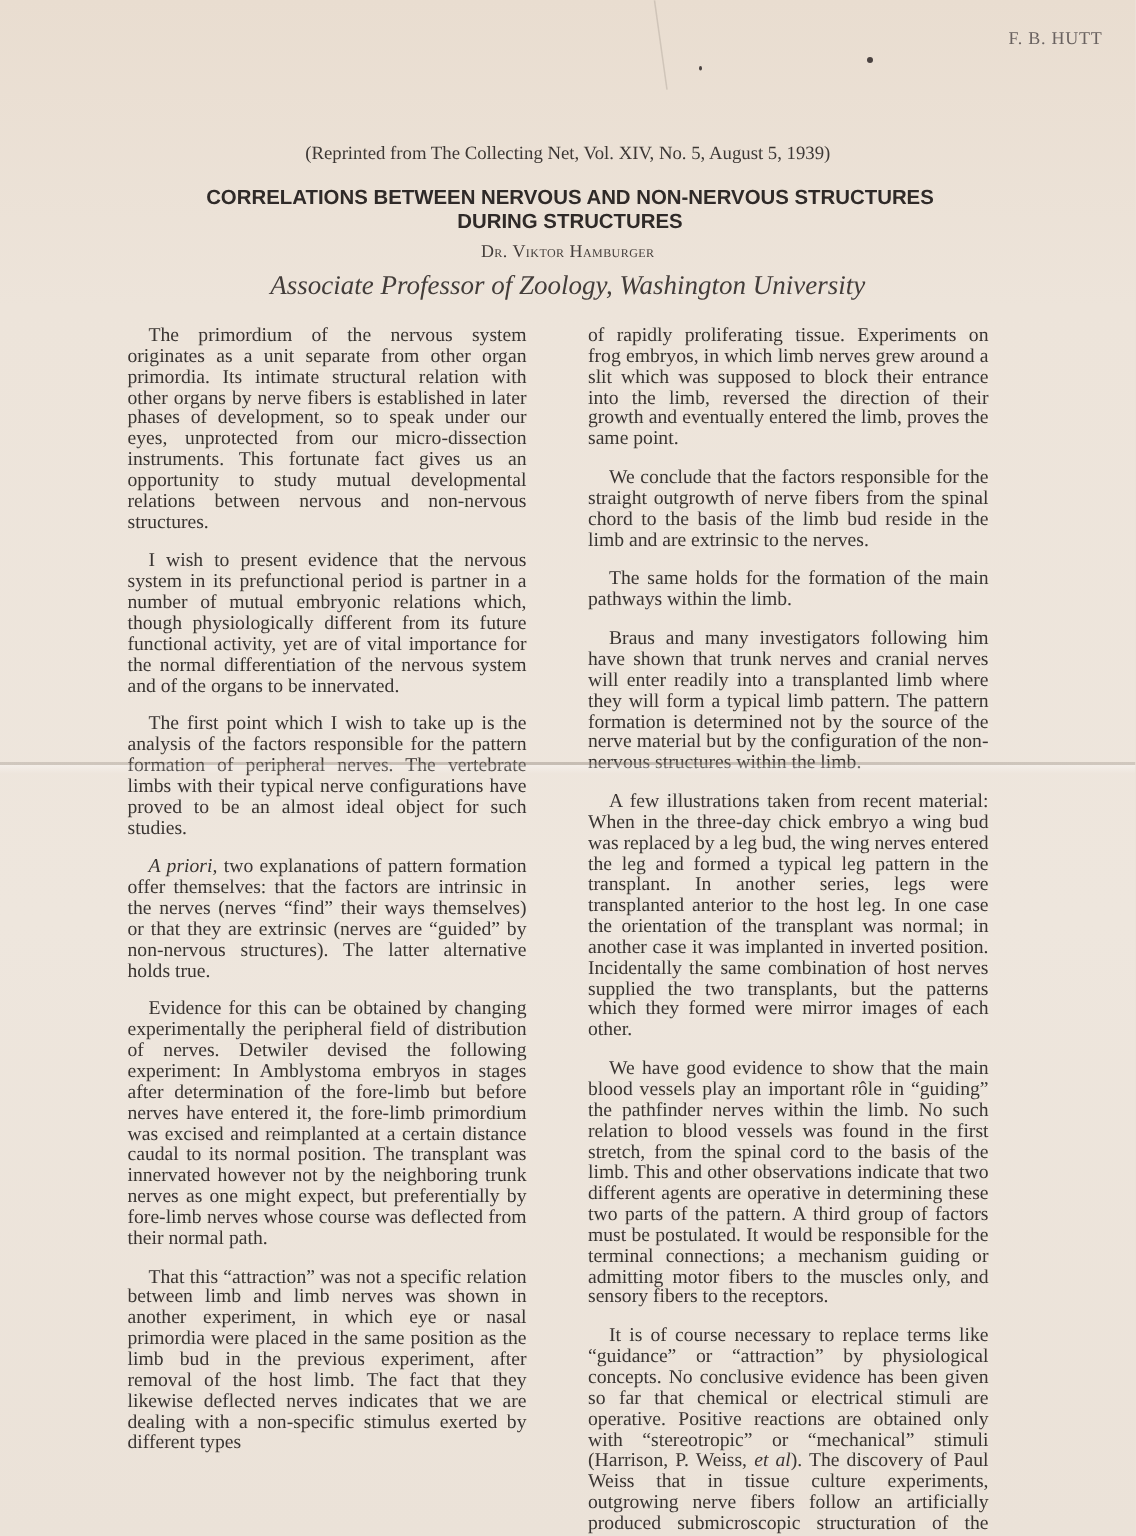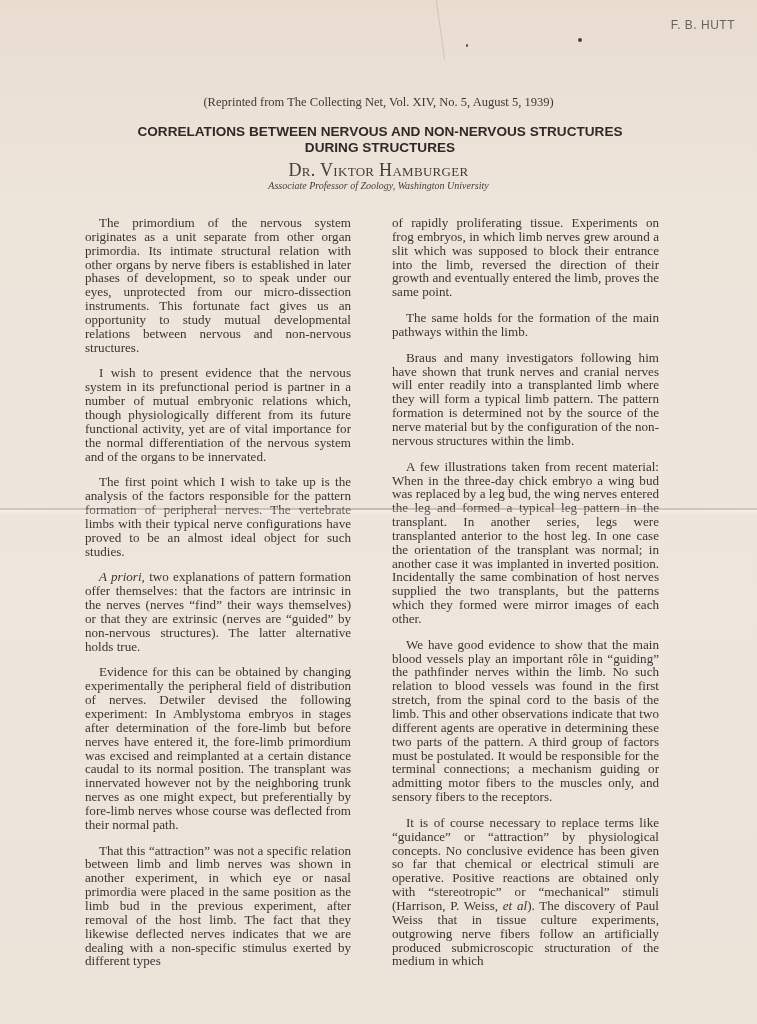--- a/index.html
+++ b/index.html
@@ -9,40 +9,40 @@
     position: relative;
     font-family: "Liberation Serif", "DejaVu Serif", serif;
     color: #3a3532;
   }
   .page {
     position: absolute; left: 0; top: 0; width: 757px; height: 1024px;
     background: linear-gradient(180deg, #e9ddd0 0%, #ede4da 20%, #eee6dd 60%, #ebe2d8 100%);
   }
   .stamp {
     position: absolute; top: 18px; right: 22px;
-    font-family: Liberation Sans, sans-serif;
+    font-family: Liberation Serif, serif;
     font-size: 12px; letter-spacing: 0.5px; color: #6a6260;
   }
   .speck { position: absolute; border-radius: 50%; background: #4a4240; }
   .reprint {
     position: absolute; top: 95px; left: 0; width: 757px; text-align: center;
     font-size: 12.5px; color: #3d3835;
   }
   .title {
     position: absolute; top: 124px; left: 90px; width: 580px; text-align: center;
     font-family: "Liberation Sans", "DejaVu Sans", sans-serif;
     font-weight: bold; font-size: 13.6px; line-height: 16px; color: #2f2a28;
   }
   .author {
     position: absolute; top: 160px; left: 0; width: 757px; text-align: center;
-    font-size: 18px; letter-spacing: 0.3px; color: #433d3a; font-variant: small-caps;
+    font-size: 12px; letter-spacing: 0.3px; color: #433d3a; font-variant: small-caps;
   }
   .affil {
     position: absolute; top: 180px; left: 0; width: 757px; text-align: center;
-    font-size: 10px; font-style: italic; color: #433d3a;
+    font-size: 18px; font-style: italic; color: #433d3a;
   }
   .col {
     position: absolute; top: 204px; width: 290px;
     font-size: 13.1px; line-height: 13.85px; text-align: justify;
     hyphens: manual;
   }
   .col.left { left: 73px; }
   .col.right { left: 380px; width: 291px; }
   .col p { margin: 12px; text-indent: 14px; }
   .col p.cont { text-indent: 0; }
@@ -81,20 +81,21 @@
     <p>The primordium of the nervous system originates as a unit separate from other organ primordia. Its intimate structural relation with other organs by nerve fibers is established in later phases of development, so to speak under our eyes, unprotected from our micro-dissection instruments. This fortunate fact gives us an opportunity to study mutual developmental relations between nervous and non-nervous structures.</p>
     <p>I wish to present evidence that the nervous system in its prefunctional period is partner in a number of mutual embryonic relations which, though physiologically different from its future functional activity, yet are of vital importance for the normal differentiation of the nervous system and of the organs to be innervated.</p>
     <p>The first point which I wish to take up is the analysis of the factors responsible for the pattern formation of peripheral nerves. The vertebrate limbs with their typical nerve configurations have proved to be an almost ideal object for such studies.</p>
     <p><em>A priori,</em> <span>two explanations of pattern formation offer themselves: that the factors are intrinsic in the nerves (nerves “find” their ways themselves) or that they are extrinsic (nerves are “guided” by non-nervous structures). The latter alternative holds true.</span></p>
     <p>Evidence for this can be obtained by changing experimentally the peripheral field of distribution of nerves. Detwiler devised the following experiment: In Amblystoma embryos in stages after determination of the fore-limb but before nerves have entered it, the fore-limb primordium was excised and reimplanted at a certain distance caudal to its normal position. The transplant was innervated however not by the neighboring trunk nerves as one might expect, but preferentially by fore-limb nerves whose course was deflected from their normal path.</p>
     <p>That this “attraction” was not a specific relation between limb and limb nerves was shown in another experiment, in which eye or nasal primordia were placed in the same position as the limb bud in the previous experiment, after removal of the host limb. The fact that they likewise deflected nerves indicates that we are dealing with a non-specific stimulus exerted by different types</p>
   </div>
 
   <div class="col right">
     <p class="cont">of rapidly proliferating tissue. Experiments on frog embryos, in which limb nerves grew around a slit which was supposed to block their entrance into the limb, reversed the direction of their growth and eventually entered the limb, proves the same point.</p>
+    <p>We conclude that the factors responsible for the straight outgrowth of nerve fibers from the spinal chord to the basis of the limb bud reside in the limb and are extrinsic to the nerves.</p>
     <p>The same holds for the formation of the main pathways within the limb.</p>
     <p>Braus and many investigators following him have shown that trunk nerves and cranial nerves will enter readily into a transplanted limb where they will form a typical limb pattern. The pattern formation is determined not by the source of the nerve material but by the configuration of the non-nervous structures within the limb.</p>
     <p>A few illustrations taken from recent material: When in the three-day chick embryo a wing bud was replaced by a leg bud, the wing nerves entered the leg and formed a typical leg pattern in the transplant. In another series, legs were transplanted anterior to the host leg. In one case the orientation of the transplant was normal; in another case it was implanted in inverted position. Incidentally the same combination of host nerves supplied the two transplants, but the patterns which they formed were mirror images of each other.</p>
     <p>We have good evidence to show that the main blood vessels play an important rôle in “guiding” the pathfinder nerves within the limb. No such relation to blood vessels was found in the first stretch, from the spinal cord to the basis of the limb. This and other observations indicate that two different agents are operative in determining these two parts of the pattern. A third group of factors must be postulated. It would be responsible for the terminal connections; a mechanism guiding or admitting motor fibers to the muscles only, and sensory fibers to the receptors.</p>
     <p><span>It is of course necessary to replace terms like “guidance” or “attraction” by physiological concepts. No conclusive evidence has been given so far that chemical or electrical stimuli are operative. Positive reactions are obtained only with “stereotropic” or “mechanical” stimuli (Harrison, P. Weiss,</span> <em>et al</em><span>).</span> <span>The discovery of Paul Weiss that in tissue culture experiments, outgrowing nerve fibers follow an artificially produced submicroscopic structuration of the medium in which</span></p>
   </div>
 
   <div class="fold"></div>
   <div class="fold-shadow"></div>
 </div>

